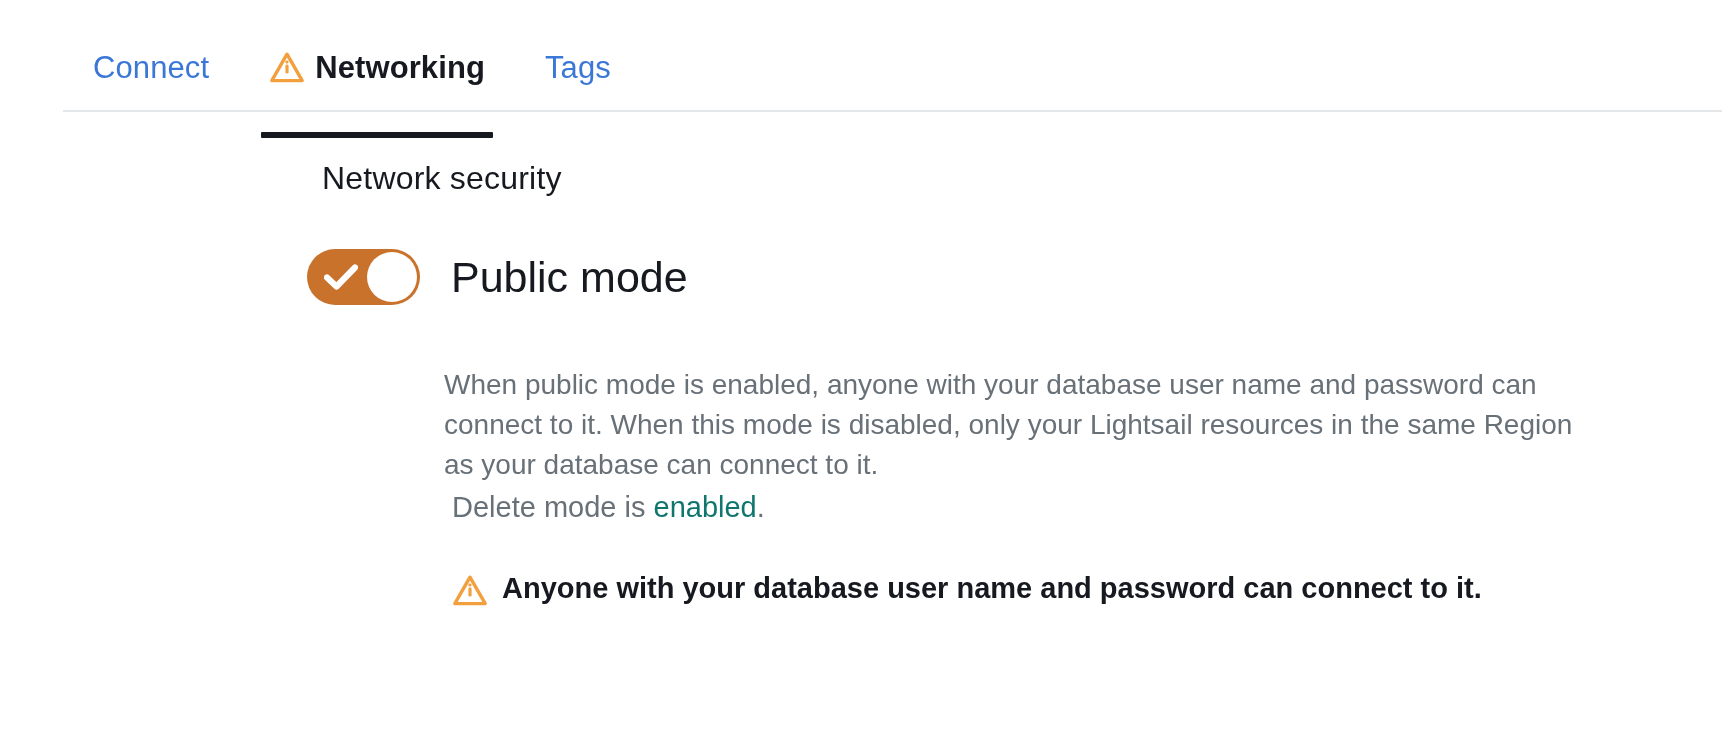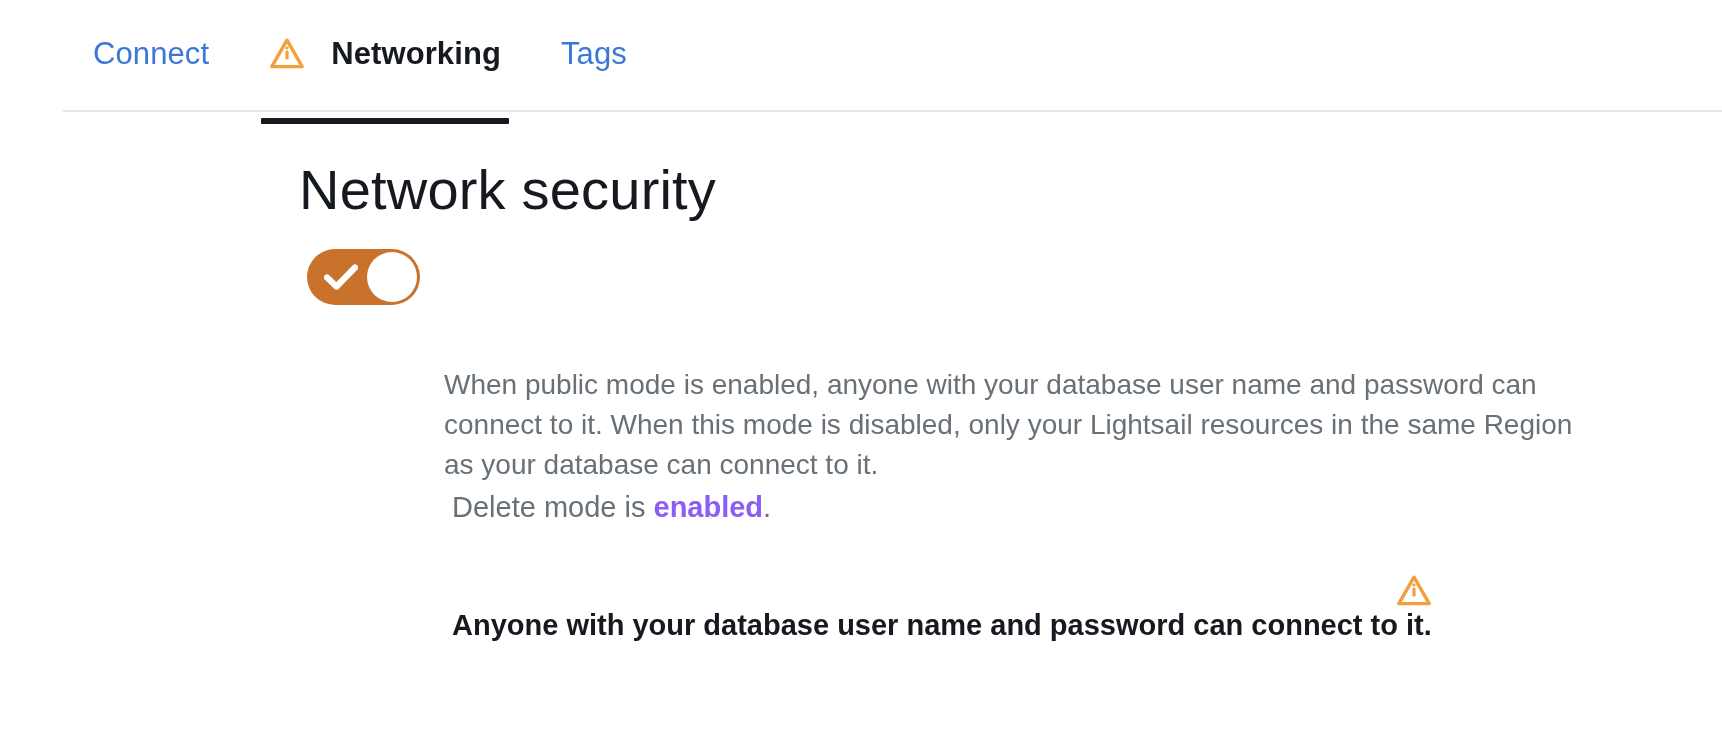--- a/index.html
+++ b/index.html
@@ -32,21 +32,21 @@
     bottom: 0;
     height: 2px;
     background: #e4e7e9;
   }
   .tablist {
     position: absolute;
     left: 63px;
     top: 0;
     height: 140px;
     display: flex;
-    align-items: center;
+    align-items: flex-end;
     gap: 0;
   }
   .tab {
     position: relative;
     display: flex;
     align-items: center;
     gap: 10px;
     height: 112px;
     padding: 0 30px;
     box-sizing: border-box;
@@ -57,21 +57,20 @@
     font-size: 31px;
     line-height: 1;
     color: #3b77d6;
     letter-spacing: 0.1px;
     position: relative;
     top: -17px;
   }
   .tab.active .tab-label {
     color: #16191f;
     font-weight: bold;
-    margin-left: 16px;
   }
   .tab-bar-active {
     position: absolute;
     left: 22px;
     right: 22px;
     bottom: 2px;
     height: 6px;
     background: #16191f;
     border-radius: 1px;
   }
@@ -87,23 +86,23 @@
 
   
   .content {
     position: absolute;
     left: 0;
     top: 112px;
     width: 1722px;
   }
   .section-title {
     position: absolute;
-    left: 299px;
+    left: 322px;
     top: 50px;
-    font-size: 56px;
+    font-size: 32px;
     line-height: 1;
     font-weight: normal;
     color: #16191f;
     margin: 0;
     letter-spacing: 0.2px;
   }
 
   .toggle-row {
     position: absolute;
     left: 307px;
@@ -156,32 +155,31 @@
 
   .status-line {
     position: absolute;
     left: 452px;
     top: 381px;
     font-size: 29px;
     line-height: 1;
     color: #687078;
   }
   .status-line b {
-    color: #8b5cf6;
-    font-weight: bold;
+    color: #0f766e;
+    font-weight: normal;
   }
 
   .warn-line {
     position: absolute;
     left: 452px;
     top: 462px;
     display: flex;
-    align-items: flex-end;
-    gap: 4px;
-    flex-direction: column;
+    align-items: flex-start;
+    gap: 14px;
   }
   .warn-line .warn-icon2 {
     flex: 0 0 auto;
     display: block;
   }
   .warn-line .warn-text {
     font-size: 29px;
     line-height: 1;
     font-weight: bold;
     color: #16191f;
@@ -226,20 +224,21 @@
 
   <h1 class="section-title">Network security</h1>
 
   <div class="toggle-row">
     <div class="toggle" role="switch" aria-checked="true">
       <svg class="check" viewBox="0 0 34 28" aria-hidden="true">
         <path d="M3 14.5 L12.5 23.5 L31 4.5" fill="none" stroke="#ffffff" stroke-width="6.2" stroke-linecap="round" stroke-linejoin="round"></path>
       </svg>
       <span class="knob"></span>
     </div>
+    <span class="toggle-label">Public mode</span>
   </div>
 
   <p class="desc">When public mode is enabled, anyone with your database user name and password can connect to it. When this mode is disabled, only your Lightsail resources in the same Region as your database can connect to it.</p>
 
   <div class="status-line">
     <span>Delete mode is </span><b>enabled</b><span>.</span>
   </div>
 
   <div class="warn-line">
     <svg class="warn-icon2" width="36" height="33" viewBox="0 0 36 33" aria-hidden="true">

